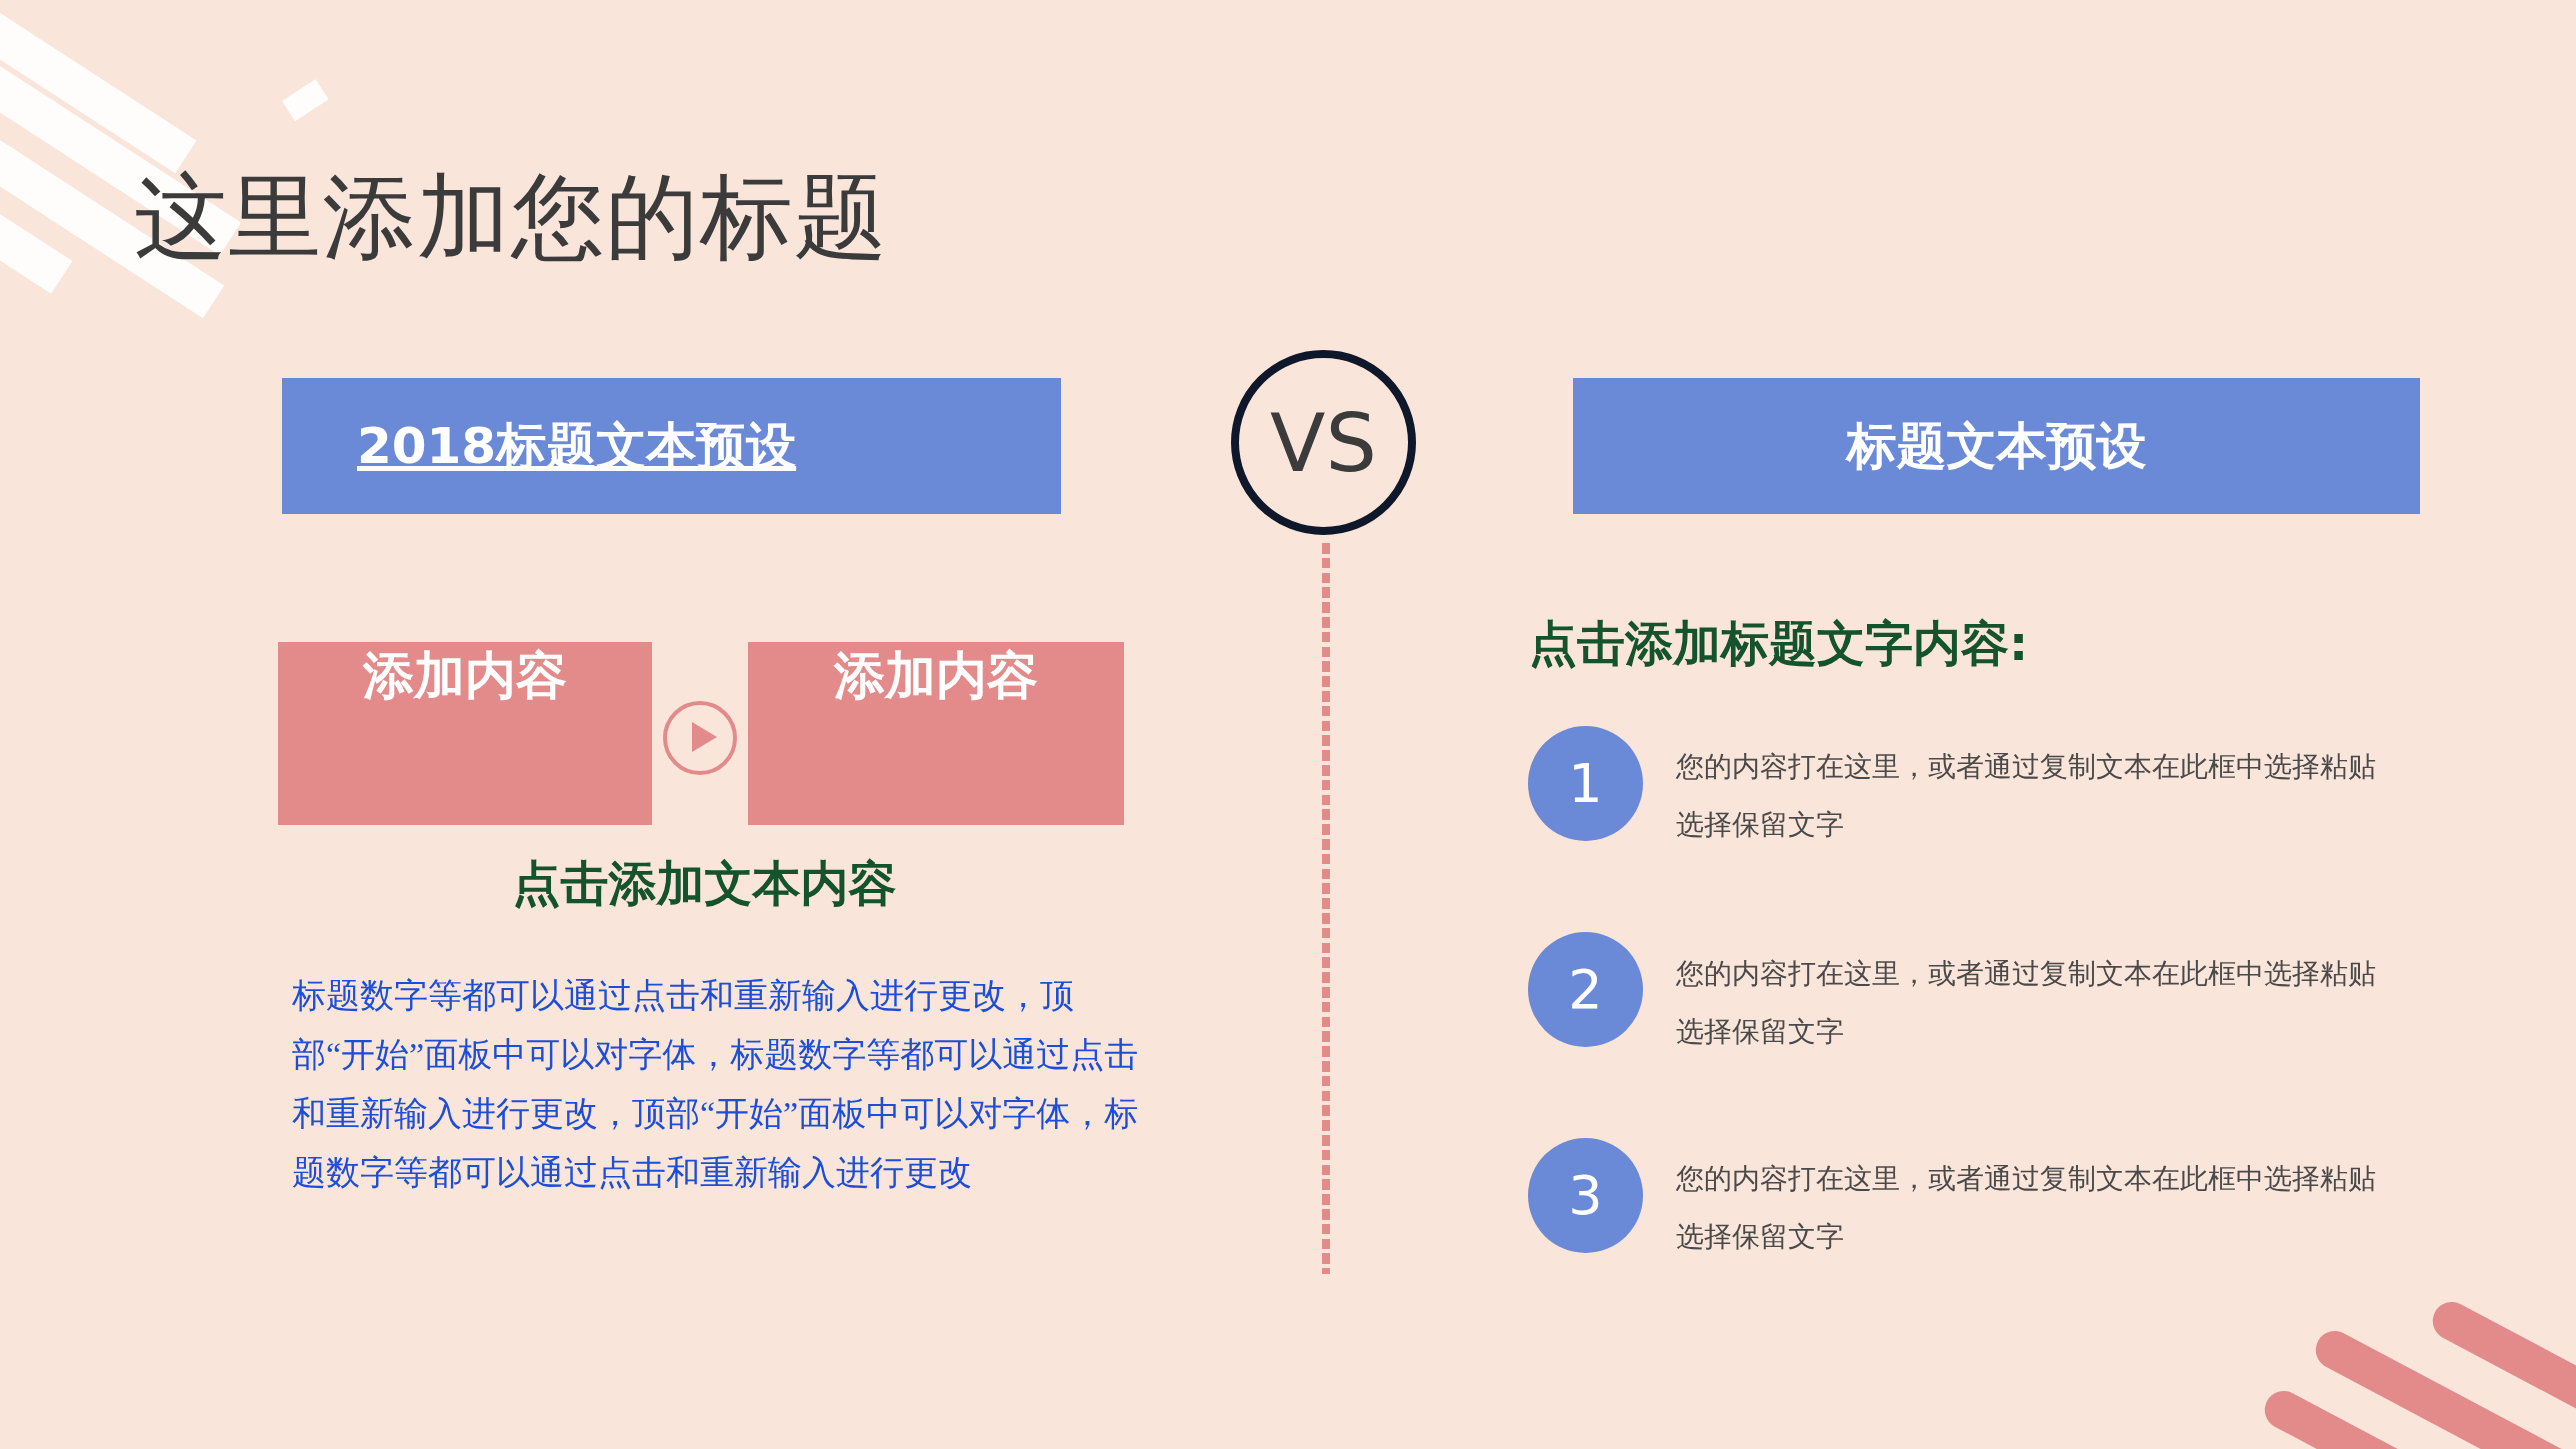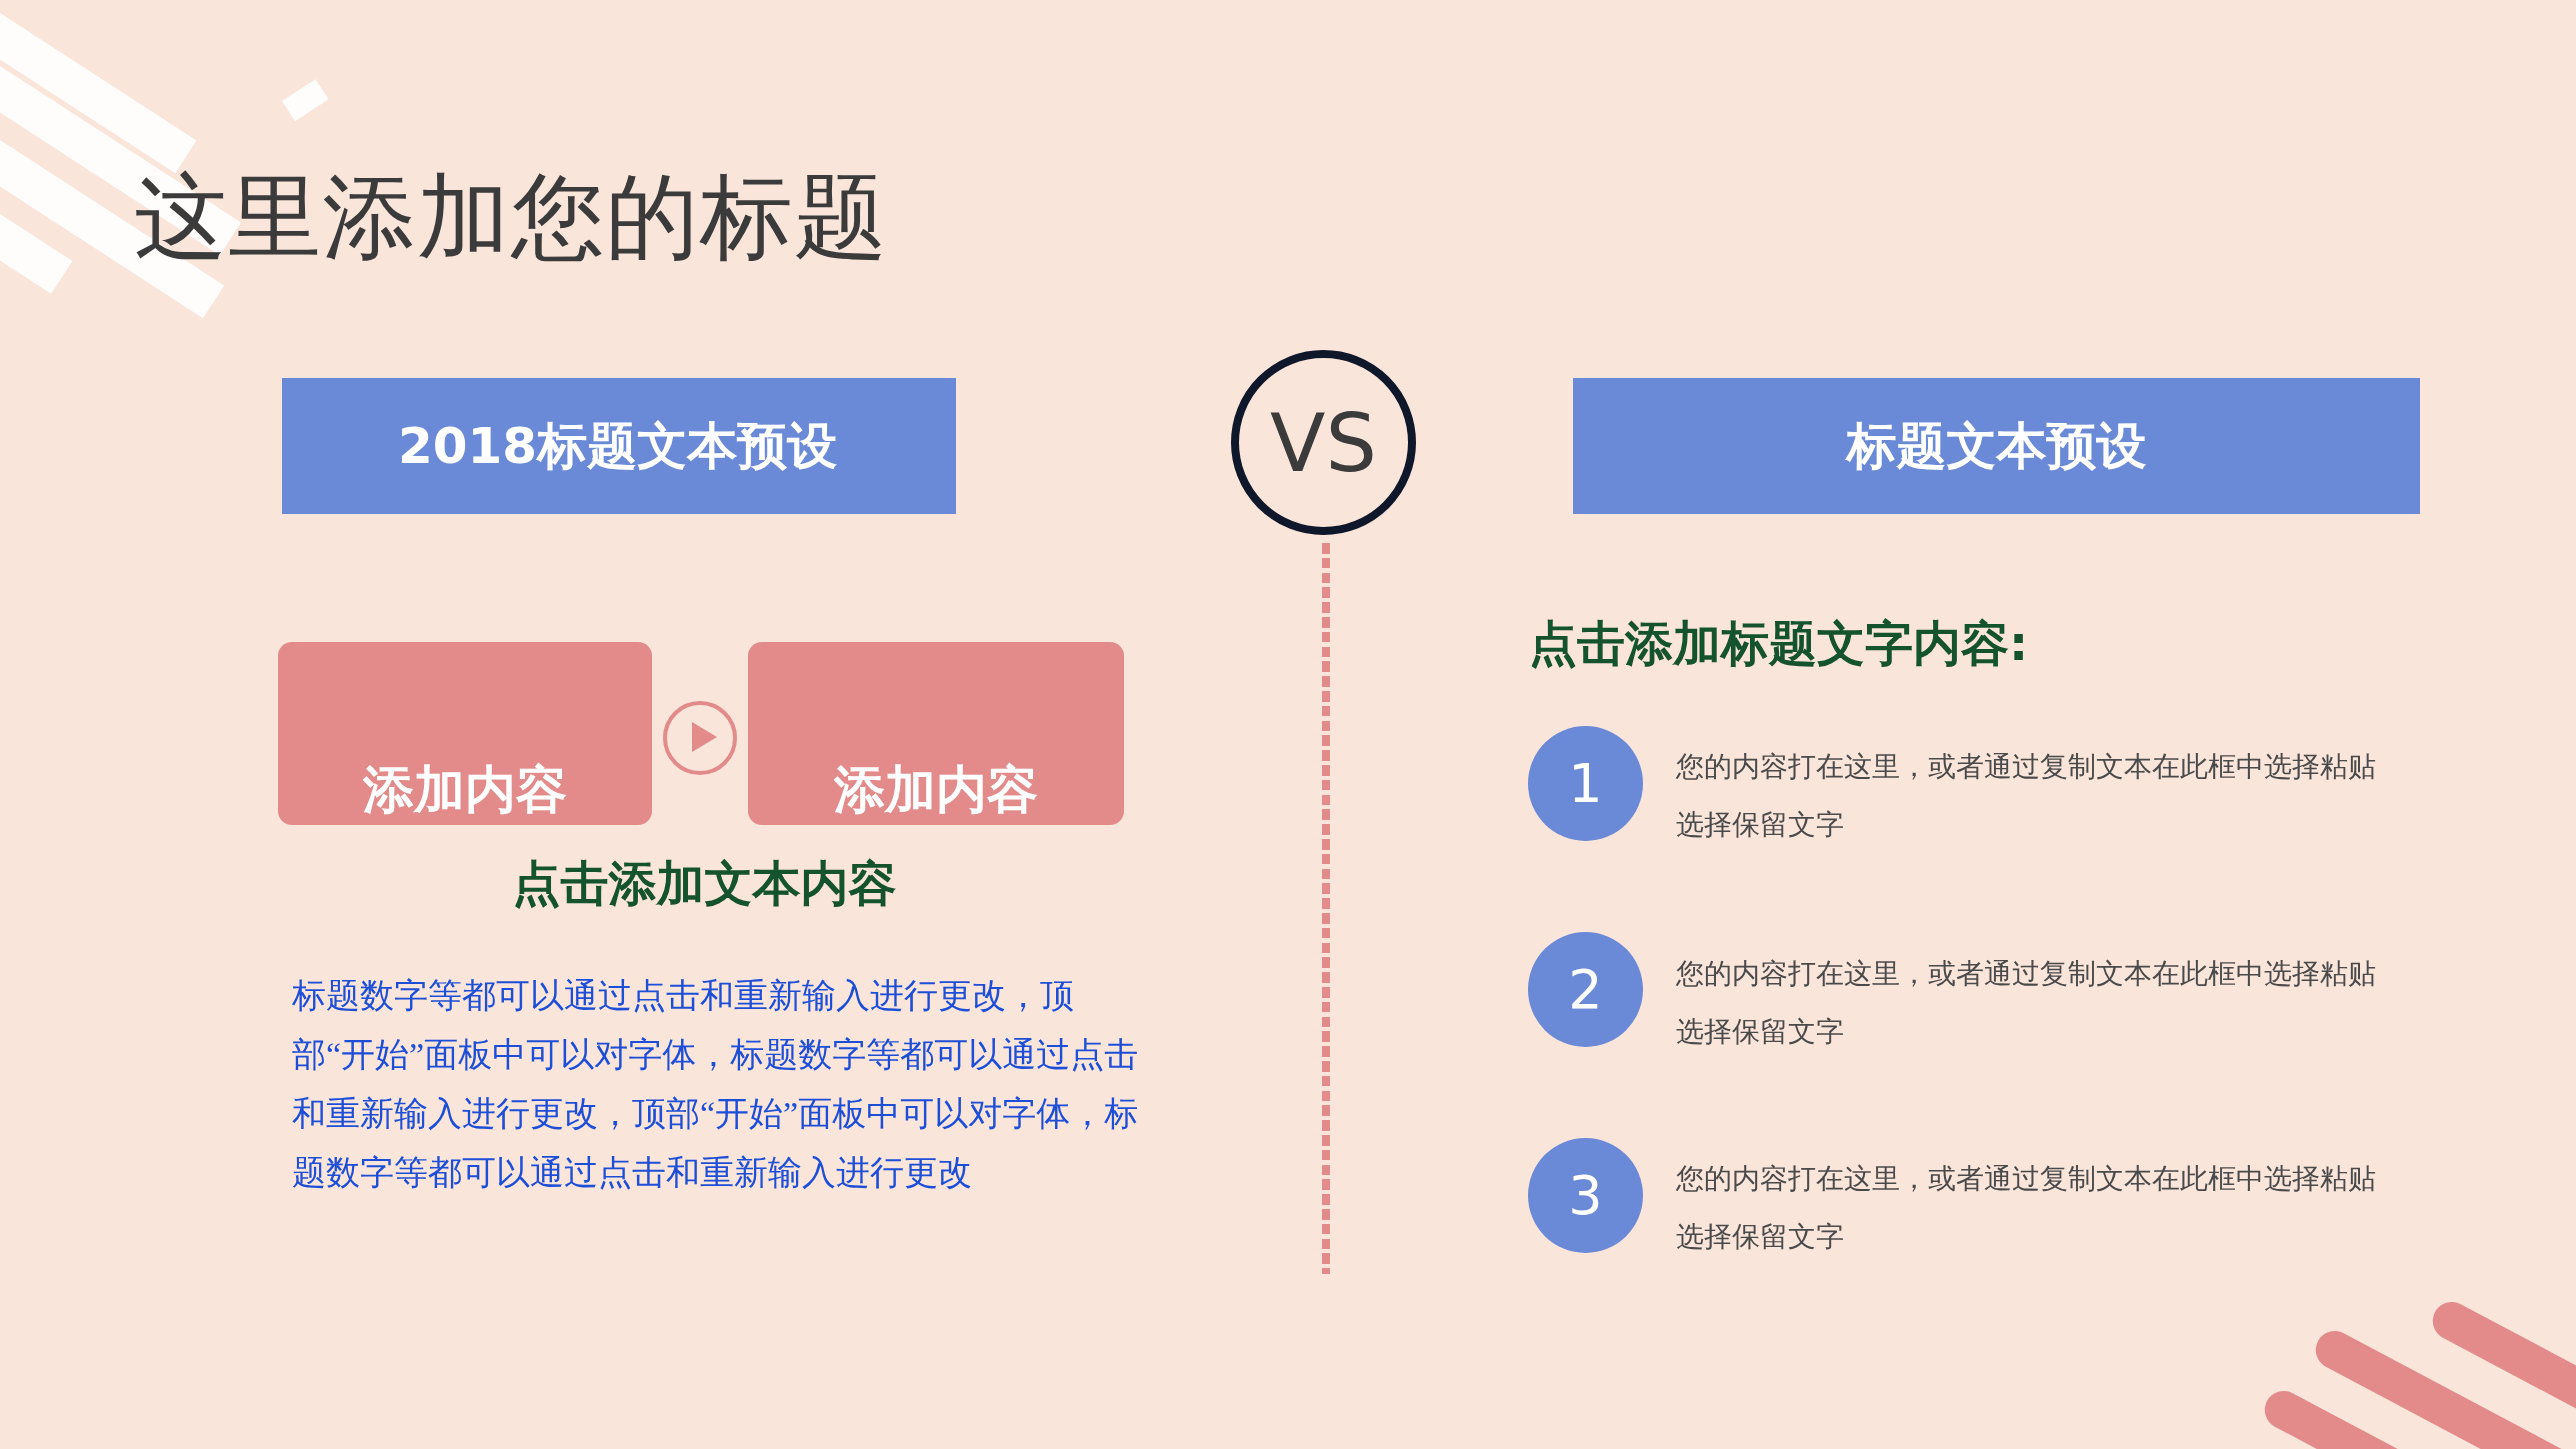--- a/index.html
+++ b/index.html
@@ -11,21 +11,21 @@
   }
   .abs { position:absolute; }
   .stripe { position:absolute; background:#ffffff; opacity:0.92; transform-origin:left top; }
   .pstripe { position:absolute; background:#e28b8a; border-radius:40px; transform-origin:left center; }
   .title { left:134px; top:160px; font-size:93px; line-height:114px; letter-spacing:1.3px; color:#3b3b3b; white-space:nowrap; }
   .bar { background:#6a89d6; color:#fff; font-size:50px; font-weight:bold; display:flex; align-items:center; white-space:nowrap; }
   .vs { left:1231px; top:350px; width:185px; height:185px; border:8px solid #0f172a; border-radius:50%;
         display:flex; align-items:center; justify-content:center; font-size:81px; color:#3b3b3b; box-sizing:border-box; }
   .dash { left:1322px; top:543px; width:8px; height:731px;
           background:repeating-linear-gradient(to bottom,#e28b8a 0 10.7px,transparent 10.7px 14.8px); }
-  .pbox { background:#e28b8a; color:#fff; font-size:51px; font-weight:bold; display:flex; align-items:flex-end; justify-content:center; white-space:nowrap;border-radius:14px; }
+  .pbox { background:#e28b8a; color:#fff; font-size:51px; font-weight:bold; display:flex; align-items:flex-start; justify-content:center; white-space:nowrap; }
   .play { left:663px; top:701px; width:74px; height:74px; border:4.7px solid #e28b8a; border-radius:50%; box-sizing:border-box; }
   .play .tri { position:absolute; left:25px; top:17px; width:0; height:0;
                border-top:15.4px solid transparent; border-bottom:15.4px solid transparent; border-left:25.5px solid #e28b8a; }
   .subhead { font-size:48px; font-weight:bold; color:#14532d; white-space:nowrap; }
   .para { left:292px; top:966px; width:852px; font-size:34px; line-height:59px; color:#1d4ed8;
           font-family:Liberation Serif, serif; }
   .num { width:115px; height:115px; border-radius:50%; background:#6a89d6; color:#fff; font-size:54px;
          display:flex; align-items:center; justify-content:center; }
   .itxt { left:1676px; width:711px; font-size:28px; line-height:58px; color:#4a4a4a;
           font-family:"DejaVu Serif","Liberation Serif",serif; }
@@ -42,21 +42,21 @@
 </div>
 
 <div>
   <div class="pstripe" style="left:2267px;top:1382px;width:376px;height:38px;transform:rotate(28deg);"></div>
   <div class="pstripe" style="left:2318px;top:1322px;width:349px;height:38px;transform:rotate(28deg);"></div>
   <div class="pstripe" style="left:2435px;top:1293px;width:268px;height:38px;transform:rotate(28deg);"></div>
 </div>
 
 <div class="abs title">这里添加您的标题</div>
 
-<div class="abs bar" style="left:282px;top:378px;width:674px;height:136px;padding-left:116px;box-sizing:border-box;">
+<div class="abs bar" style="left:282px;top:378px;width:779px;height:136px;padding-left:75px;box-sizing:border-box;text-decoration:underline;">
   <span>2018标题文本预设</span>
 </div>
 
 <div class="abs pbox" style="left:278px;top:642px;width:374px;height:183px;">
   <span>添加内容</span>
 </div>
 <div class="abs play">
     <div class="tri"></div>
   </div>
 <div class="abs pbox" style="left:748px;top:642px;width:376px;height:183px;">

